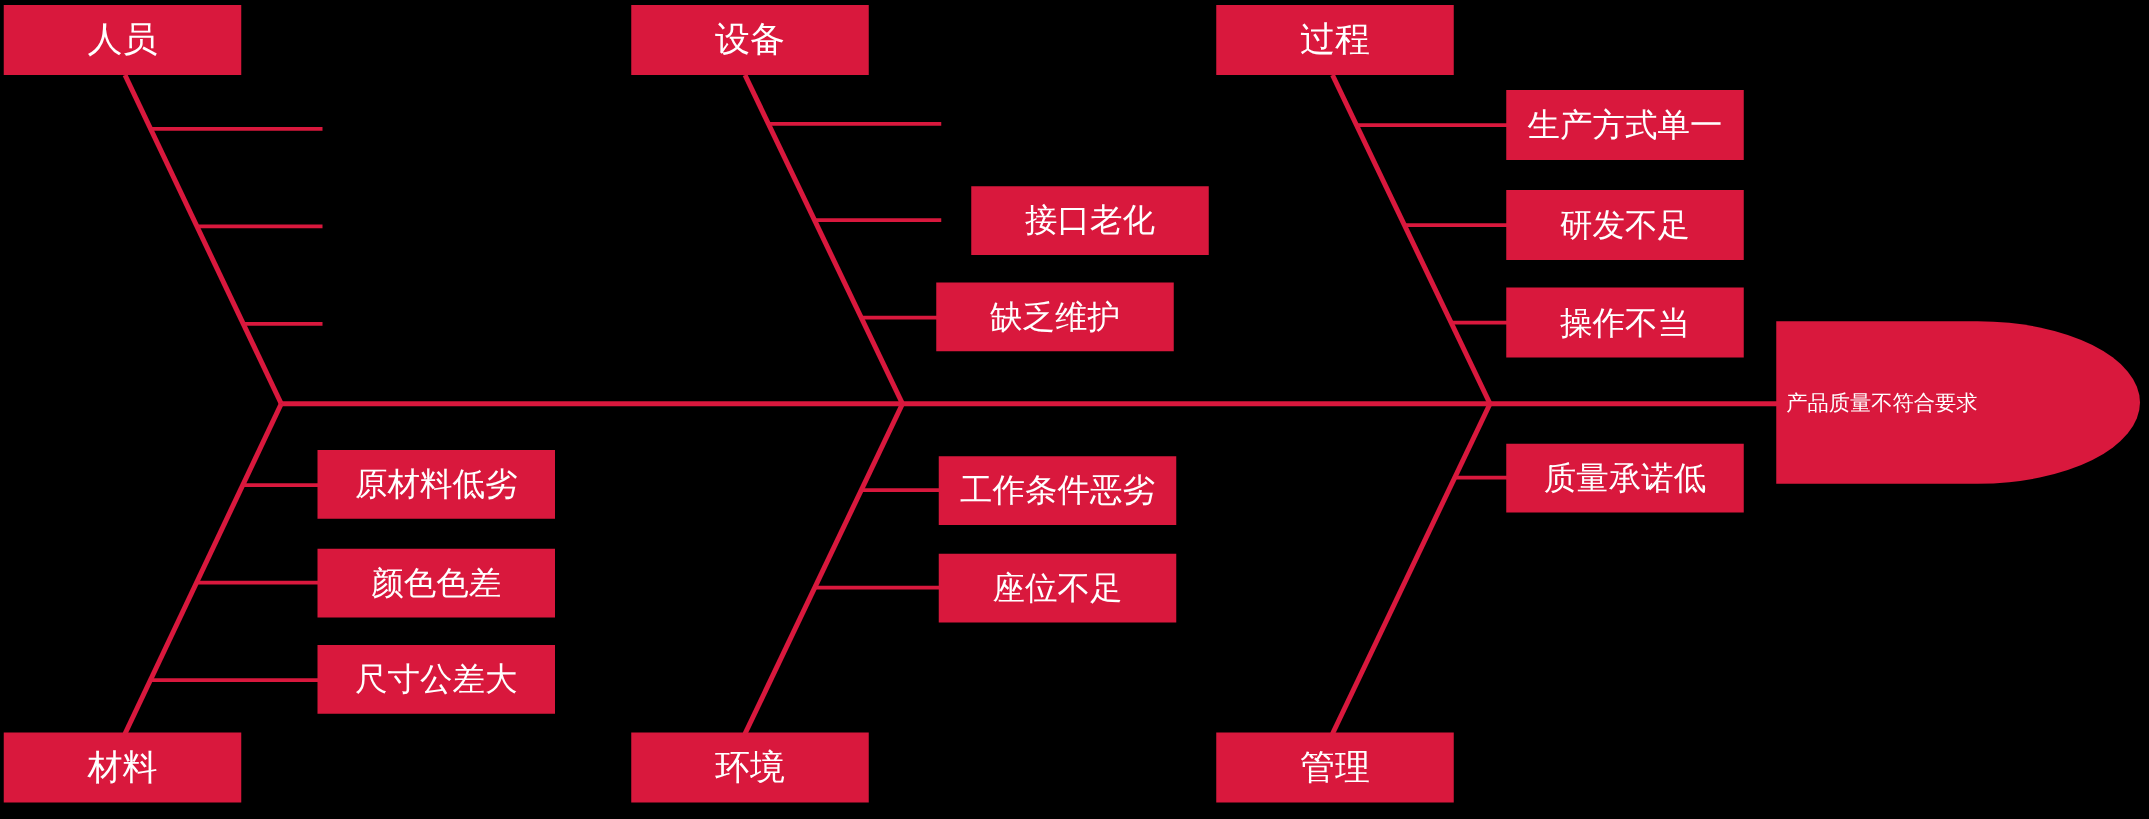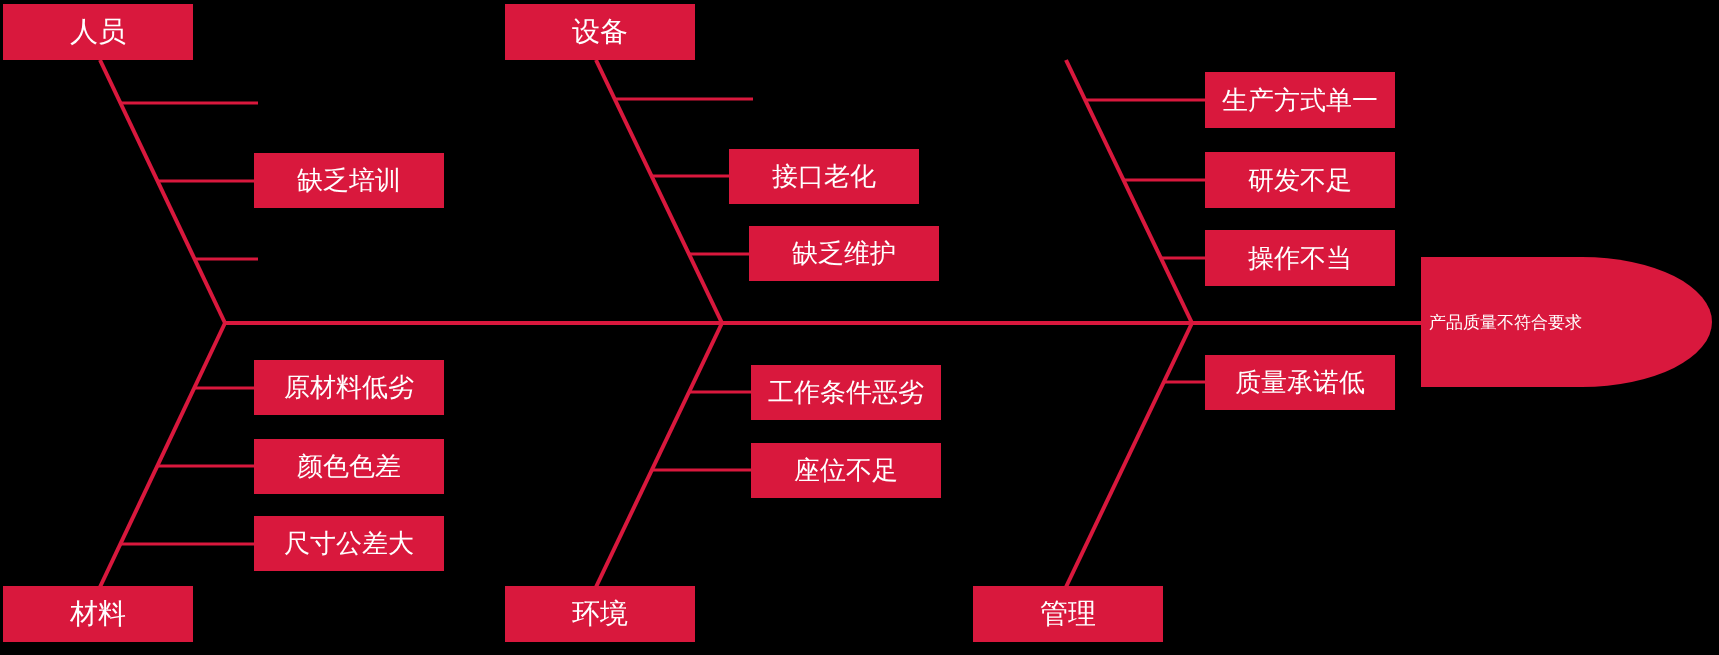--- a/index.html
+++ b/index.html
@@ -66,46 +66,46 @@
 
     <path class="connector" d="M1164 382 H1209"></path>
   </svg>
 
   <div class="node cat" style="left:3px;top:4px">
     <span>人员</span>
   </div>
   <div class="node cat" style="left:505px;top:4px">
     <span>设备</span>
   </div>
+  <div class="node cat" style="left:973px;top:4px">
+    <span>过程</span>
+  </div>
 
   <div class="node cat" style="left:3px;top:586px">
     <span>材料</span>
   </div>
   <div class="node cat" style="left:505px;top:586px">
     <span>环境</span>
   </div>
   <div class="node cat" style="left:973px;top:586px">
     <span>管理</span>
   </div>
 
-  <div class="node cause" style="left:254px;top:153px">
-    <span>缺乏培训</span>
-  </div>
 
   <div class="node cause" style="left:254px;top:360px">
     <span>原材料低劣</span>
   </div>
   <div class="node cause" style="left:254px;top:439px">
     <span>颜色色差</span>
   </div>
   <div class="node cause" style="left:254px;top:516px">
     <span>尺寸公差大</span>
   </div>
 
-  <div class="node cause" style="left:729px;top:149px">
+  <div class="node cause" style="left:777px;top:149px">
     <span>接口老化</span>
   </div>
   <div class="node cause" style="left:749px;top:226px">
     <span>缺乏维护</span>
   </div>
 
   <div class="node cause" style="left:751px;top:365px">
     <span>工作条件恶劣</span>
   </div>
   <div class="node cause" style="left:751px;top:443px">

